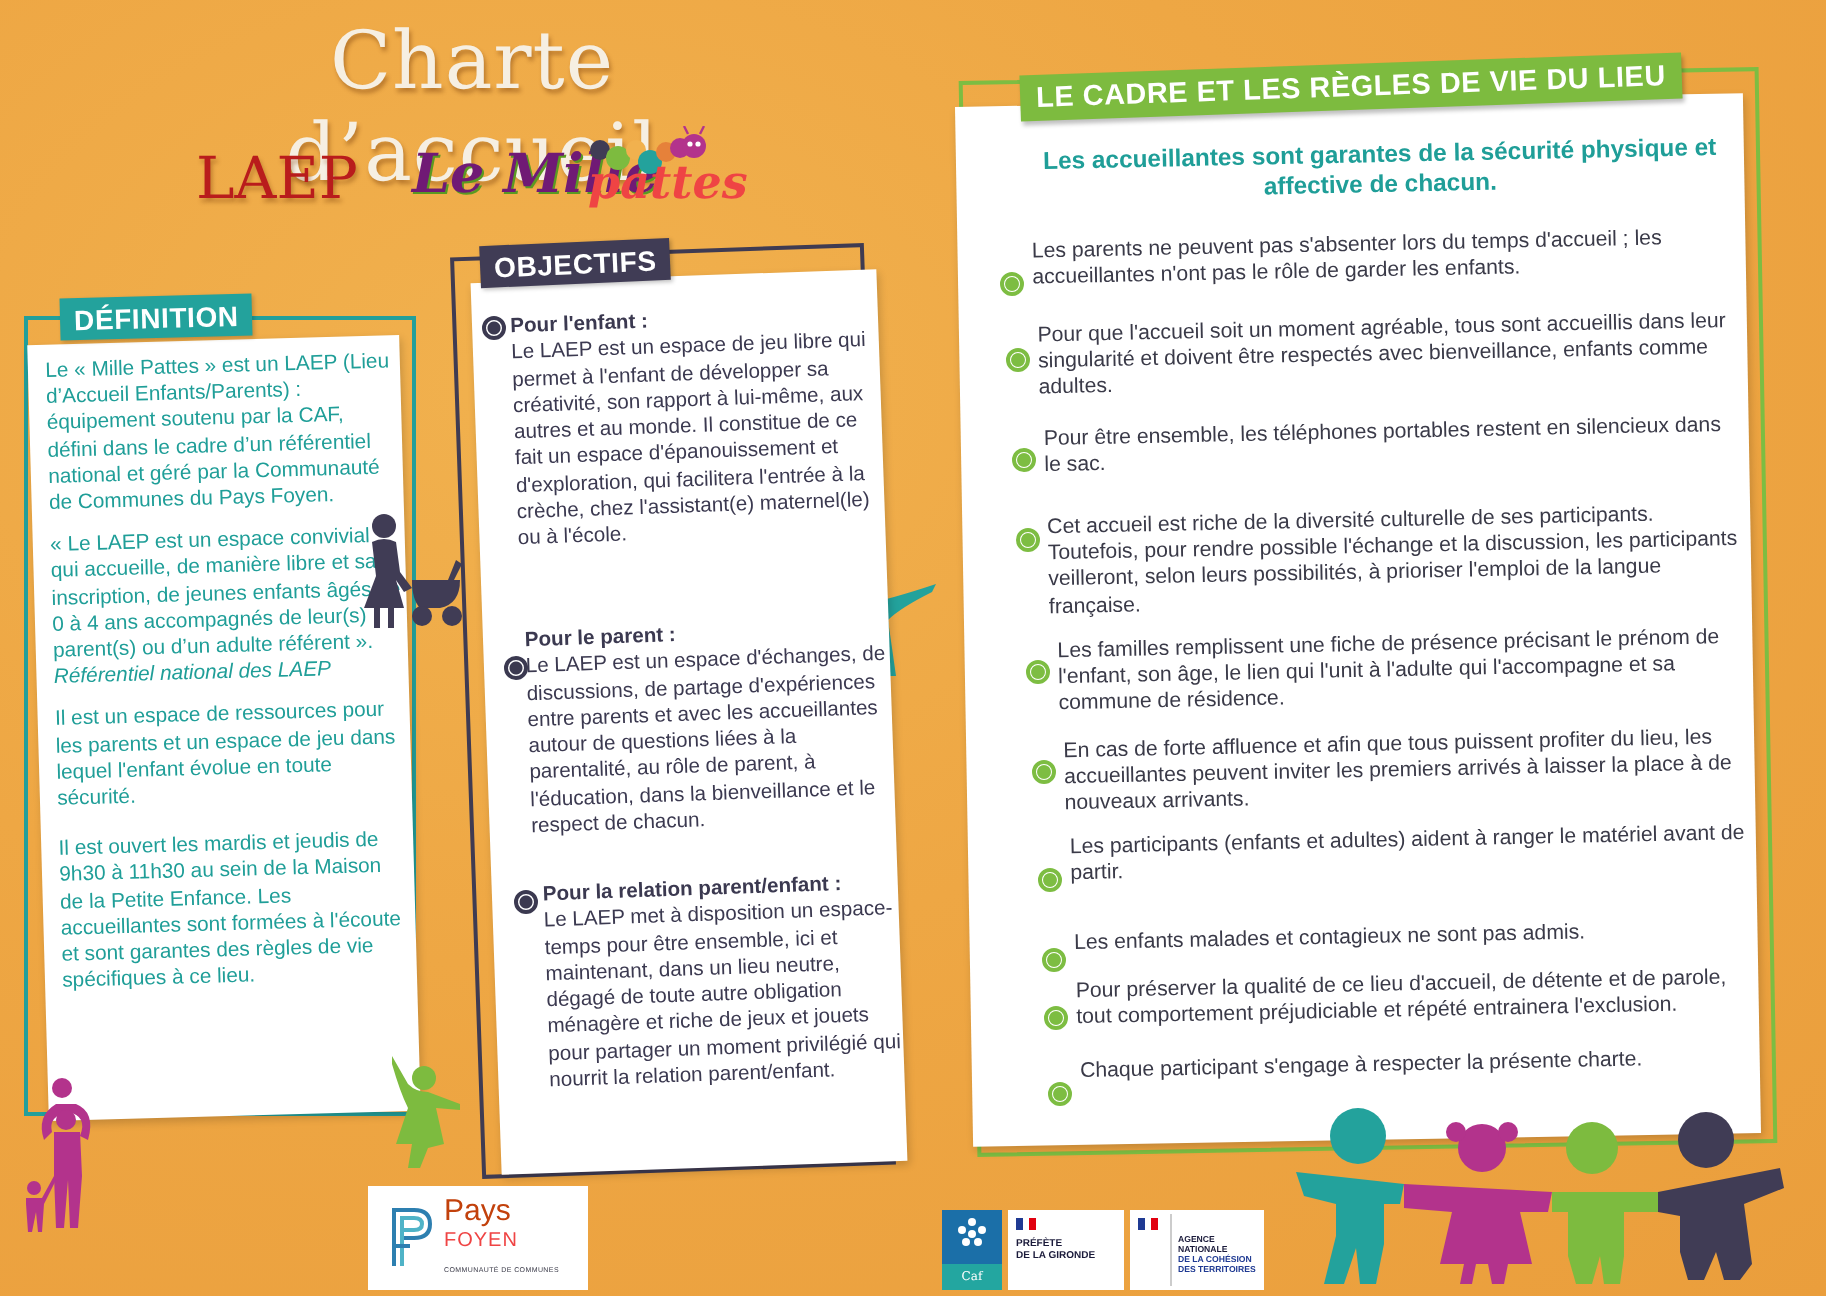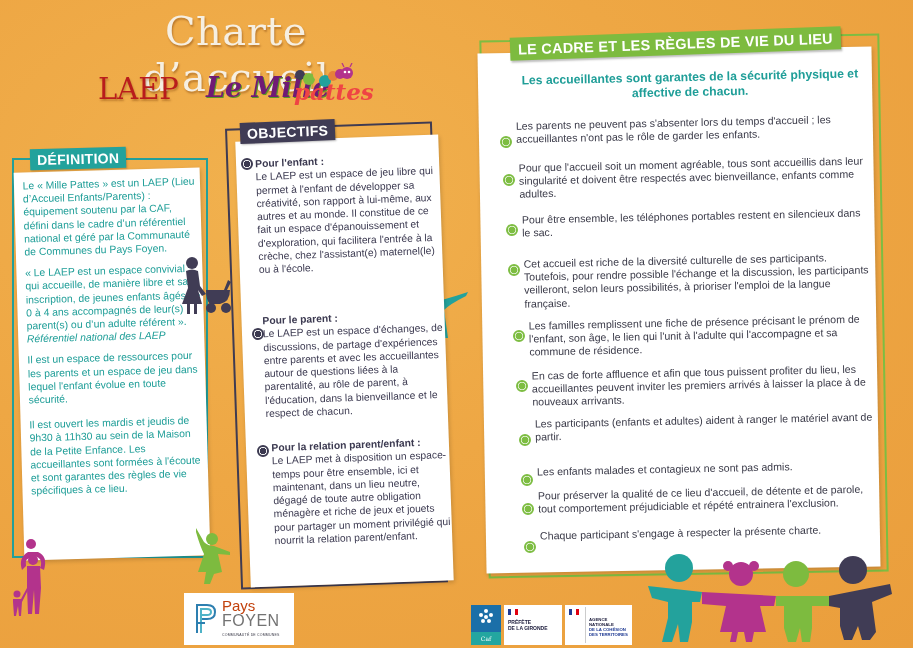--- a/index.html
+++ b/index.html
@@ -82,21 +82,21 @@
   .rule { color: #3a3a48; font-size: 10.6px; line-height: 13.2px; transform: rotate(-1.2deg); }
   .bullet-green {
     width: 12px; height: 12px; border-radius: 50%; border: 2px solid #7dbd42;
     background: radial-gradient(circle, #7dbd42 0 3.2px, #fff 3.7px);
   }
 
   
   .pf-logo { left: 184px; top: 593px; width: 110px; height: 52px; background: #fff; }
   .pf-mark { left: 195px; top: 603px; width: 22px; height: 30px; }
   .pf-text1 { left: 222px; top: 598px; font-size: 15px; color: #c2410c; line-height: 16px; }
-  .pf-text2 { left: 222px; top: 613px; font-size: 16px; color: #737373; line-height: 16px; letter-spacing: 0.5px; }
+  .pf-text2 { left: 222px; top: 613px; font-size: 10px; color: #ef4444; line-height: 16px; letter-spacing: 0.5px; }
   .pf-small { left: 222px; top: 633px; font-size: 3.5px; color: #3a3a48; letter-spacing: 0.2px; }
 
   .caf-logo { left: 471px; top: 605px; width: 30px; height: 40px; background: #1b6fa8; }
   .caf-logo .bottom { position: absolute; left: 0; bottom: 0; width: 30px; height: 13px; background: #23a6a0; color: #fff; font-size: 6px; text-align: center; line-height: 13px; font-family: "DejaVu Serif", serif; }
   .prefet-logo { left: 504px; top: 605px; width: 58px; height: 40px; background: #fff; }
   .anct-logo { left: 565px; top: 605px; width: 67px; height: 40px; background: #fff; }
   .flag { position: absolute; width: 10px; height: 6px; background: linear-gradient(90deg,#1f3a93 0 33%, #fff 33% 66%, #e1000f 66%); }
   .logo-tiny { position: absolute; font-size: 5px; font-weight: bold; color: #1a1a3a; line-height: 6px; }
 </style>
 </head>

